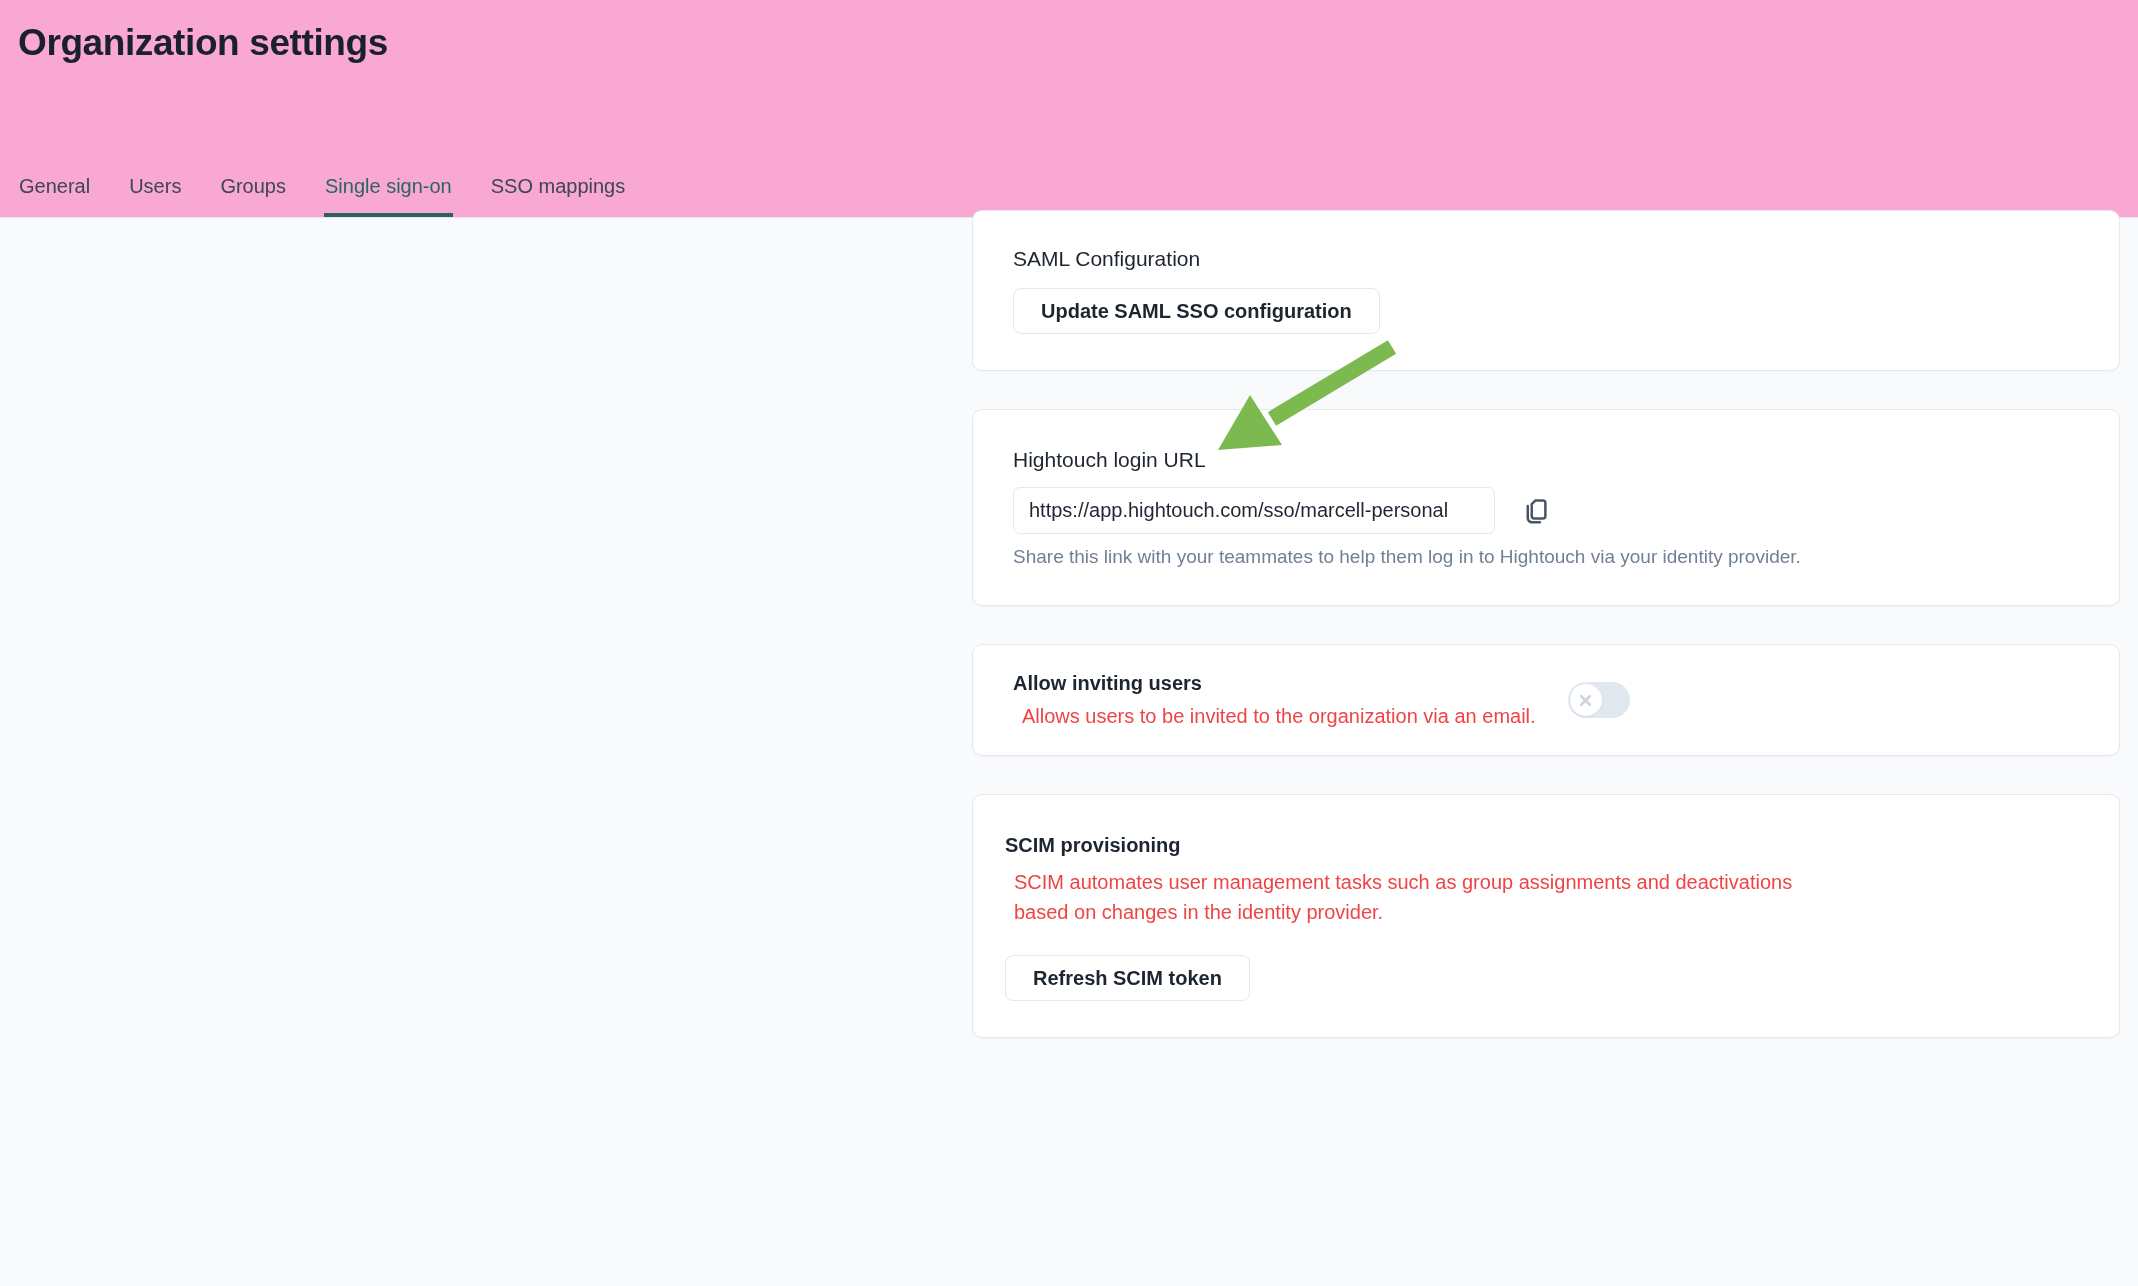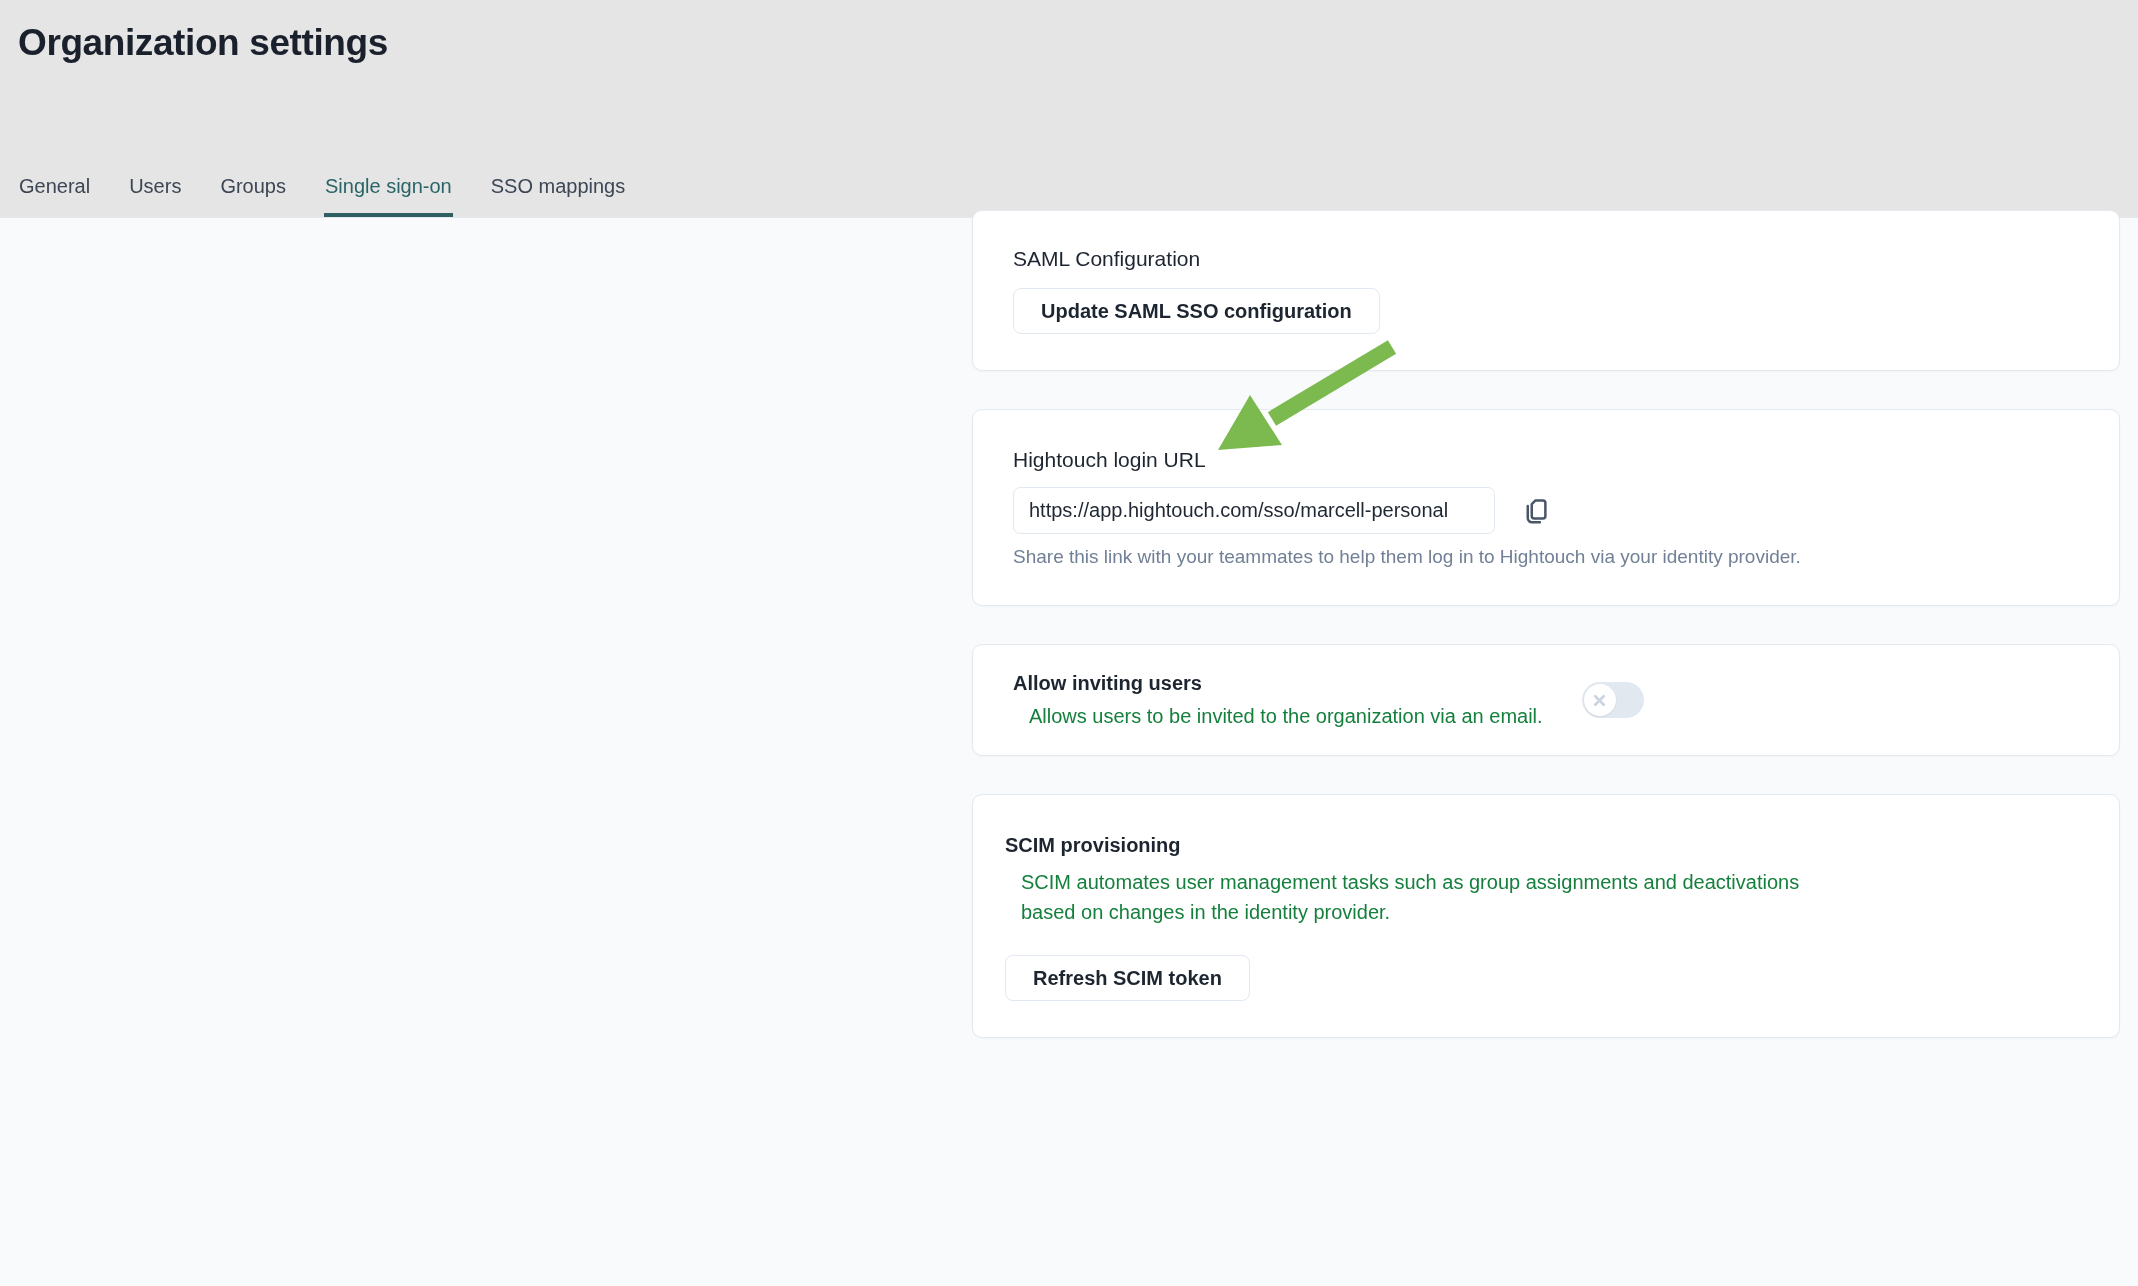--- a/index.html
+++ b/index.html
@@ -6,21 +6,21 @@
   body{
     width:2138px;height:1286px;position:relative;overflow:hidden;
     background:#F8FAFC;
     font-family:"Liberation Sans",sans-serif;
     color:#1D2530;
     -webkit-font-smoothing:antialiased;
   }
   
   .header{
     position:absolute;left:0;top:0;right:0;height:218px;
-    background:#e5e5e5;border-bottom:1px solid #E3E9EF;
+    background:#f9a8d4;border-bottom:1px solid #E3E9EF;
     box-sizing:border-box;
   }
   .page-title{
     margin:0;position:absolute;left:18px;top:22px;
     font-size:37px;font-weight:700;letter-spacing:-0.4px;color:#1B212C;
   }
   .tabs{
     position:absolute;left:18px;bottom:0;display:flex;gap:37px;align-items:flex-end;
   }
   .tab{
@@ -33,21 +33,21 @@
   .content{
     position:absolute;left:972px;top:210px;width:1148px;
     display:flex;flex-direction:column;gap:38px;
   }
   .card{
     background:#FFFFFF;border:1px solid #E4E9EF;border-radius:10px;
     box-sizing:border-box;box-shadow:0 1px 2px rgba(23,25,35,0.03);
   }
   .card-label{font-size:21px;font-weight:500;color:#1D2530;}
   .card-title{font-size:20px;font-weight:700;color:#1D2530;line-height:28px;}
-  .desc{font-size:20px;color:#15803d;line-height:30px;margin:4px 16px 0;}
+  .desc{font-size:20px;color:#ef4444;line-height:30px;margin:4px 9px 0;}
   .btn{
     display:inline-flex;align-items:center;justify-content:center;
     height:46px;padding:0 27px;background:#FFFFFF;
     border:1px solid #E2E8F0;border-radius:8px;
     font-family:inherit;font-size:20px;font-weight:700;color:#1D2530;
     cursor:pointer;white-space:nowrap;
   }
   
   .card.saml{padding:36px 40px;}
   .card.saml .card-label{margin-bottom:17px;}

